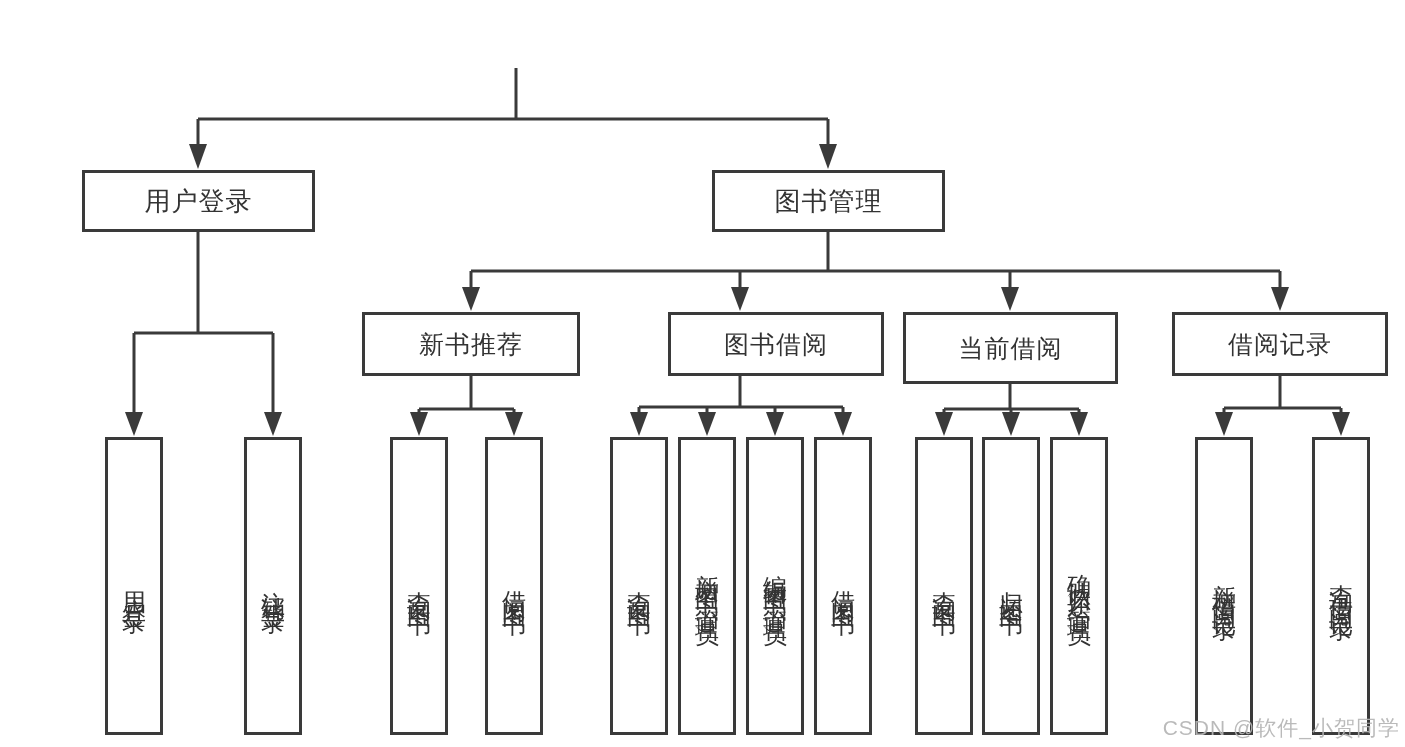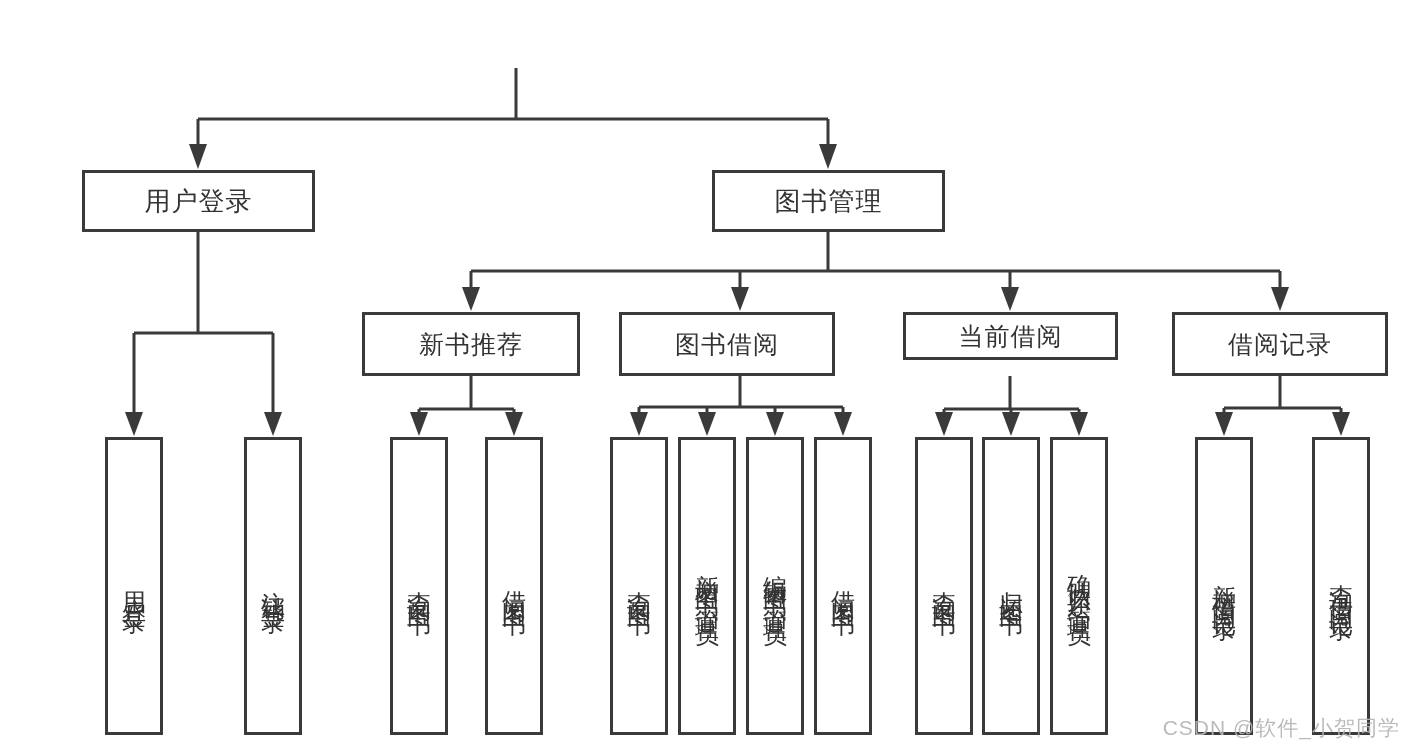--- a/index.html
+++ b/index.html
@@ -86,24 +86,24 @@
   <div class="node l2-node" style="left:82px;top:170px;width:233px;height:62px;">
     <span>用户登录</span>
   </div>
   <div class="node l2-node" style="left:712px;top:170px;width:233px;height:62px;text-align:right;">
     <span>图书管理</span>
   </div>
 
   <div class="node l3-node" style="left:362px;top:312px;width:218px;height:64px;">
     <span>新书推荐</span>
   </div>
-  <div class="node l3-node" style="left:619px;top:312px;width:216px;height:64px;">
+  <div class="node l3-node" style="left:668px;top:312px;width:216px;height:64px;">
     <span>图书借阅</span>
   </div>
-  <div class="node l3-node" style="left:903px;top:312px;width:215px;height:48px;">
+  <div class="node l3-node" style="left:903px;top:312px;width:215px;height:72px;">
     <span>当前借阅</span>
   </div>
   <div class="node l3-node" style="left:1172px;top:312px;width:216px;height:64px;align-items:center;">
     <span>借阅记录</span>
   </div>
 
   <div class="node v-node" style="left:105px;top:437px;">
     <span>用户登录</span>
   </div>
   <div class="node v-node" style="left:244px;top:437px;">

